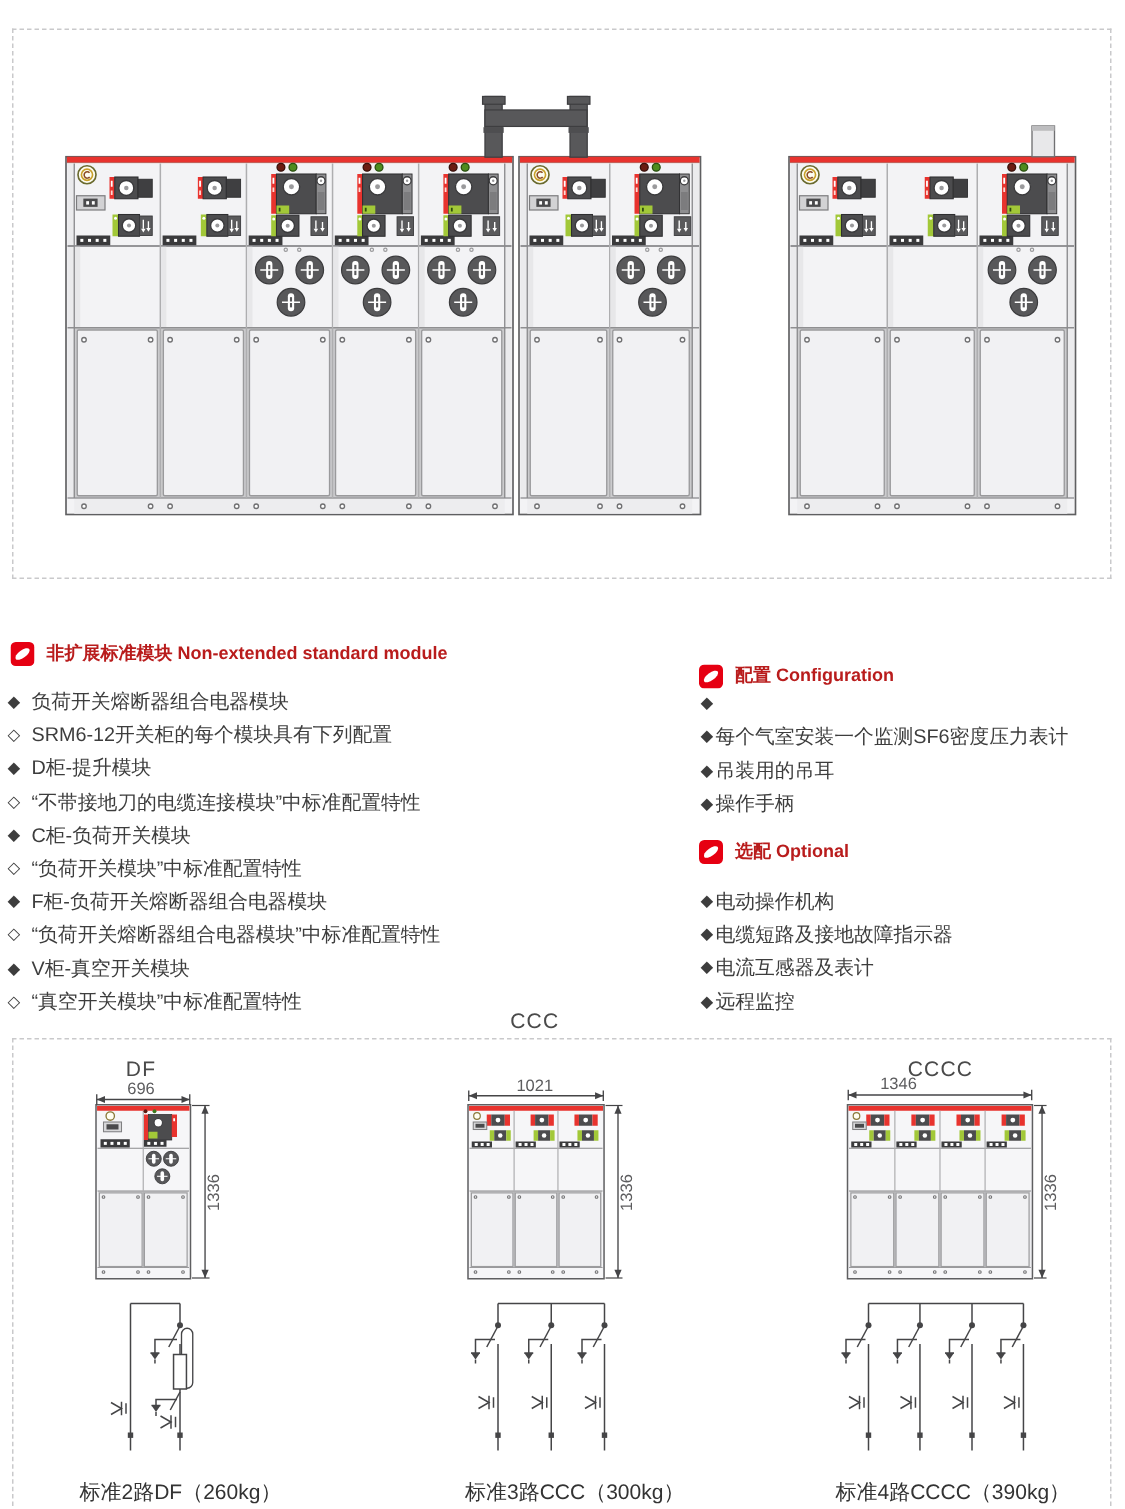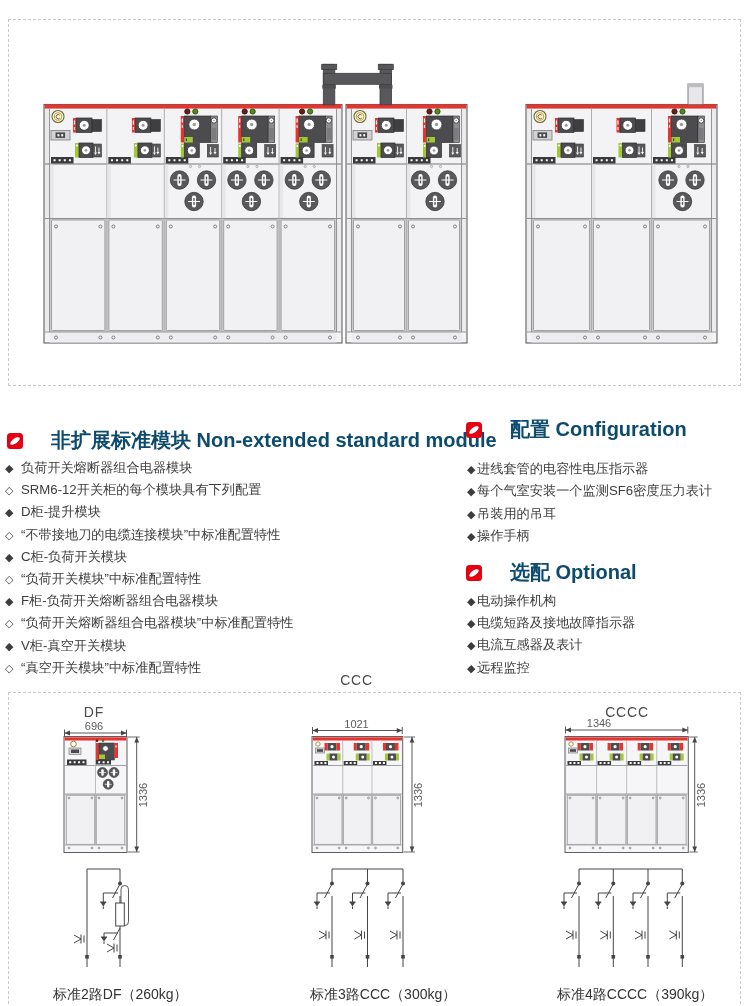--- a/index.html
+++ b/index.html
@@ -5,21 +5,21 @@
   html,body{margin:0;padding:0;}
   #page{position:relative;width:750px;height:1006px;background:#fff;overflow:hidden;
         font-family:"Liberation Sans","DejaVu Sans",sans-serif;}
   .dashed-box{position:absolute;border:1px dashed #c9c9cb;background:#fff;}
   #top-box{left:8px;top:19px;width:731px;height:365px;}
   #bottom-box{left:8px;top:692px;width:731px;height:330px;}
   svg.art{position:absolute;left:0;top:0;}
   .feat-col{position:absolute;}
   .feat-head{display:flex;align-items:center;gap:8px;}
   .brand-badge{width:16px;height:16px;flex:0 0 16px;}
-  .feat-title{font-size:20px;font-weight:bold;color:#0c4a6e;white-space:nowrap;letter-spacing:0;margin-left:20px;}
+  .feat-title{font-size:12px;font-weight:bold;color:#b91c1c;white-space:nowrap;letter-spacing:0;}
   ul.feat-list{list-style:none;margin:0;padding:0;position:absolute;}
   ul.feat-list li{display:flex;align-items:flex-start;color:#3d3d3d;font-size:13.2px;white-space:nowrap;}
   ul.feat-list .mk{font-size:11px;line-height:inherit;}
   #left-list{left:5px;top:457px;}
   #left-list li{line-height:22.2px;}
   #left-list .mk{width:16px;}
   #config-list{left:467px;top:458px;}
   #config-list li{line-height:22.4px;}
   #config-list .mk{width:10px;}
   #optional-list{left:467px;top:590px;}
@@ -897,35 +897,34 @@
       <li>
         <span class="mk">◆</span>
         <span>V柜-真空开关模块</span>
       </li>
       <li>
         <span class="mk">◇</span>
         <span>“真空开关模块”中标准配置特性</span>
       </li>
     </ul>
 
-  <div class="feat-col" style="left:466px;top:416px">
+  <div class="feat-col" style="left:466px;top:442px">
     <div class="feat-head">
       <span class="brand-badge">
         <svg width="16" height="16" viewBox="0 0 16 16">
             <rect x="0" y="0" width="16" height="16" rx="3.5" fill="#e60012"></rect>
             <ellipse cx="8" cy="8" rx="5.6" ry="2.5" transform="rotate(-36 8 8)" fill="#fff"></ellipse>
           </svg>
       </span>
       <span class="feat-title">配置 Configuration</span>
     </div>
   </div>
   <ul class="feat-list" id="config-list">
       <li>
         <span class="mk">◆</span>
-        <span>进线套管的电容性电压指示器</span>
       </li>
       <li>
         <span class="mk">◆</span>
         <span>每个气室安装一个监测SF6密度压力表计</span>
       </li>
       <li>
         <span class="mk">◆</span>
         <span>吊装用的吊耳</span>
       </li>
       <li>

